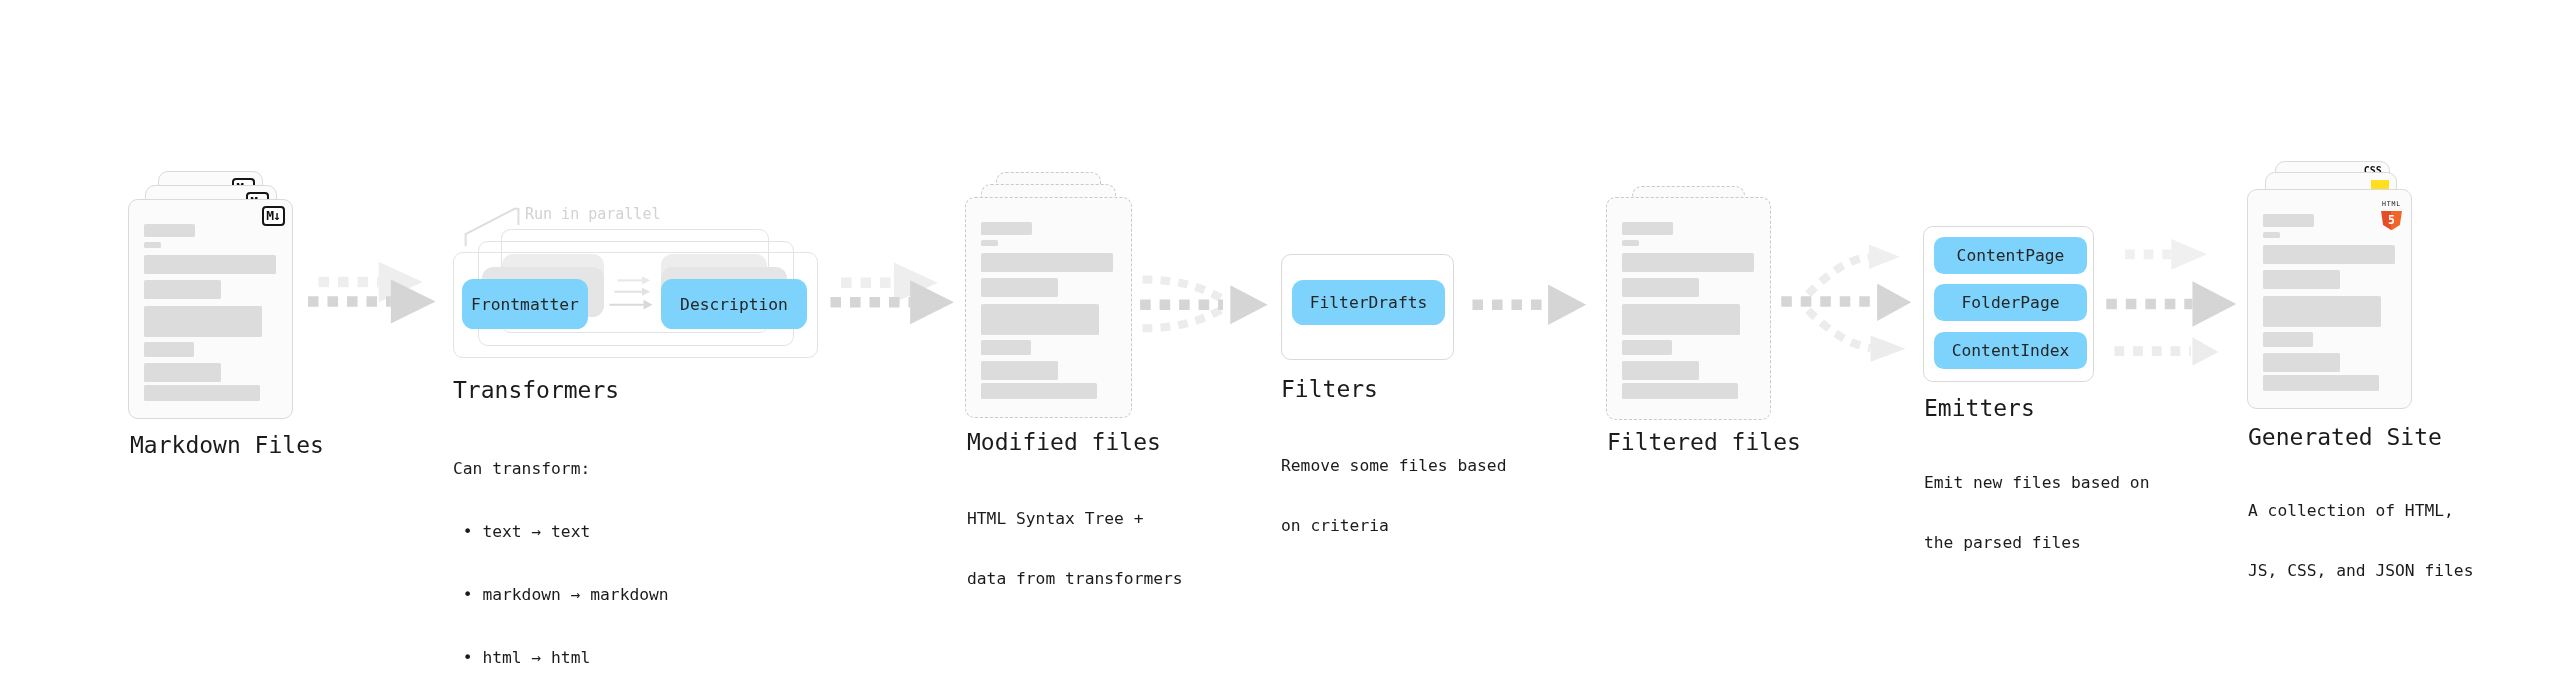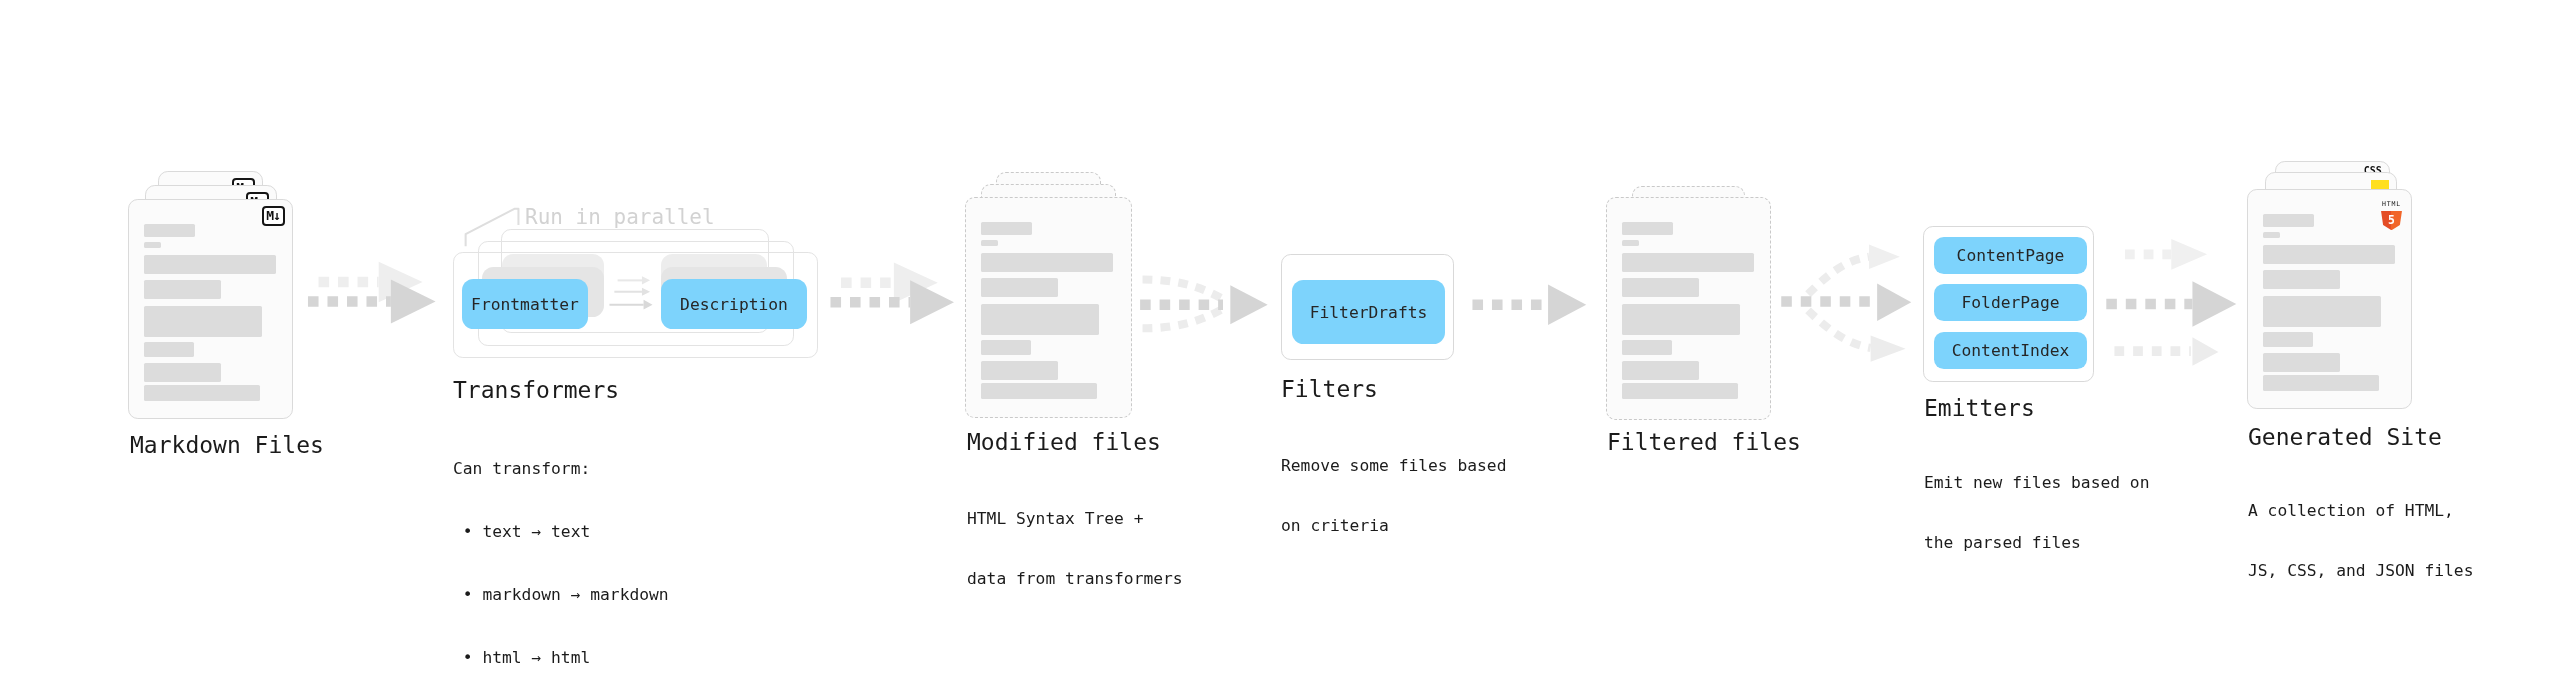--- a/index.html
+++ b/index.html
@@ -41,21 +41,21 @@
   .gbox{position:absolute;border:1.6px solid #e3e3e3;border-radius:9.8px;box-sizing:border-box;background:transparent;}
   .gbox.strong{border-color:#d9d9d9;}
   .chip{position:absolute;box-sizing:border-box;border-radius:11.4px;background:#7dd3fc;
     display:flex;align-items:center;justify-content:center;font-size:16.3px;color:#262626;white-space:nowrap;}
   .chip.ghost1{background:#e5e5e5;}
   .chip.ghost2{background:#ededed;}
 
   
   .stage-label{position:absolute;font-size:23px;color:#1b1b1b;white-space:nowrap;}
   .stage-desc{position:absolute;font-size:16.3px;line-height:20.3px;color:#1b1b1b;white-space:pre;}
-  .note{position:absolute;font-size:21px;color:#d2d2d2;white-space:nowrap;}
+  .note{position:absolute;font-size:15px;color:#d2d2d2;white-space:nowrap;}
 </style>
 </head>
 <body>
 
 <div class="canvas">
 
   <svg class="arrow-layer" width="2576" height="681" viewBox="0 0 3170 838">
 
     <g>
       <line x1="392" y1="347" x2="466" y2="347" stroke="#eeeeee" stroke-width="13" stroke-dasharray="13 11"></line>
@@ -178,21 +178,21 @@
     </div>
     <div class="stage-label" style="left:967px;top:429px">Modified files</div>
     <div class="stage-desc" style="left:967px;top:468px">
       <div>HTML Syntax Tree +</div>
       <div>data from transformers</div>
     </div>
   </div>
 
   <div>
     <div class="gbox strong" style="left:1281px;top:254px;width:173px;height:106px"></div>
-    <div class="chip" style="left:1292px;top:280px;width:153px;height:64px">
+    <div class="chip" style="left:1292px;top:280px;width:153px;height:45px">
       <span>FilterDrafts</span>
     </div>
     <div class="stage-label" style="left:1281px;top:376px">Filters</div>
     <div class="stage-desc" style="left:1281px;top:415px">
       <div>Remove some files based</div>
       <div>on criteria</div>
     </div>
   </div>
 
   <div>

